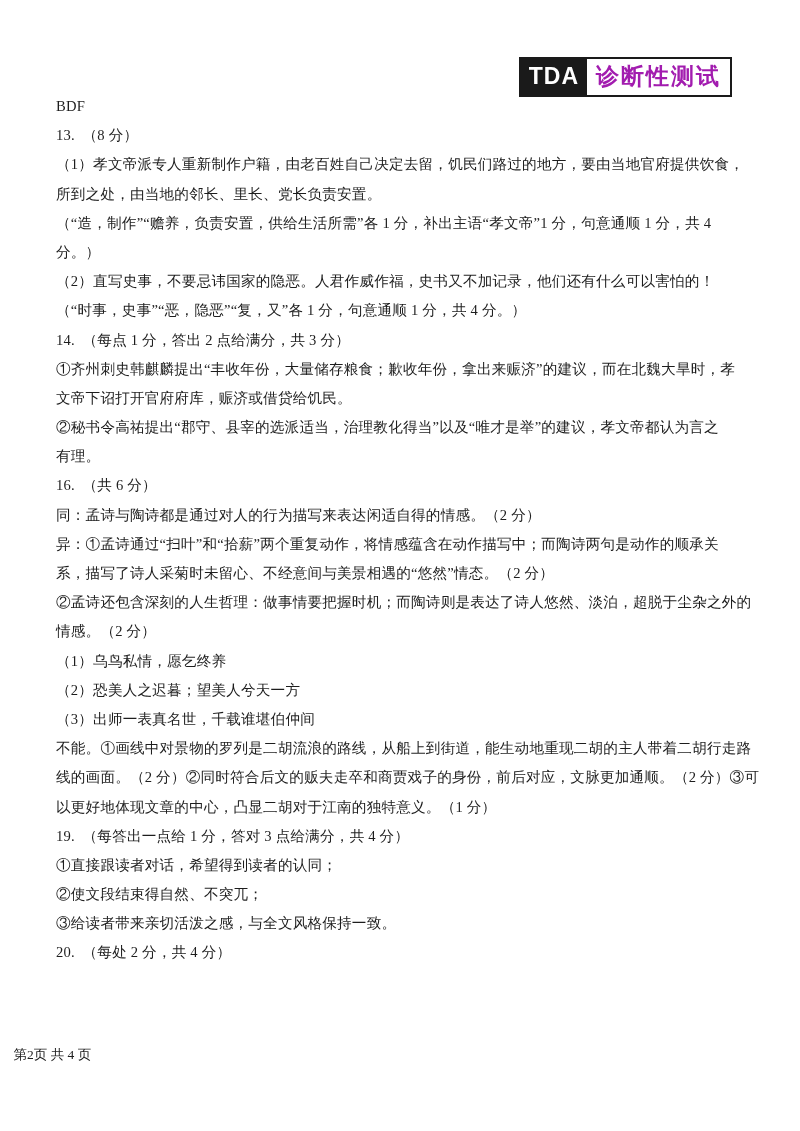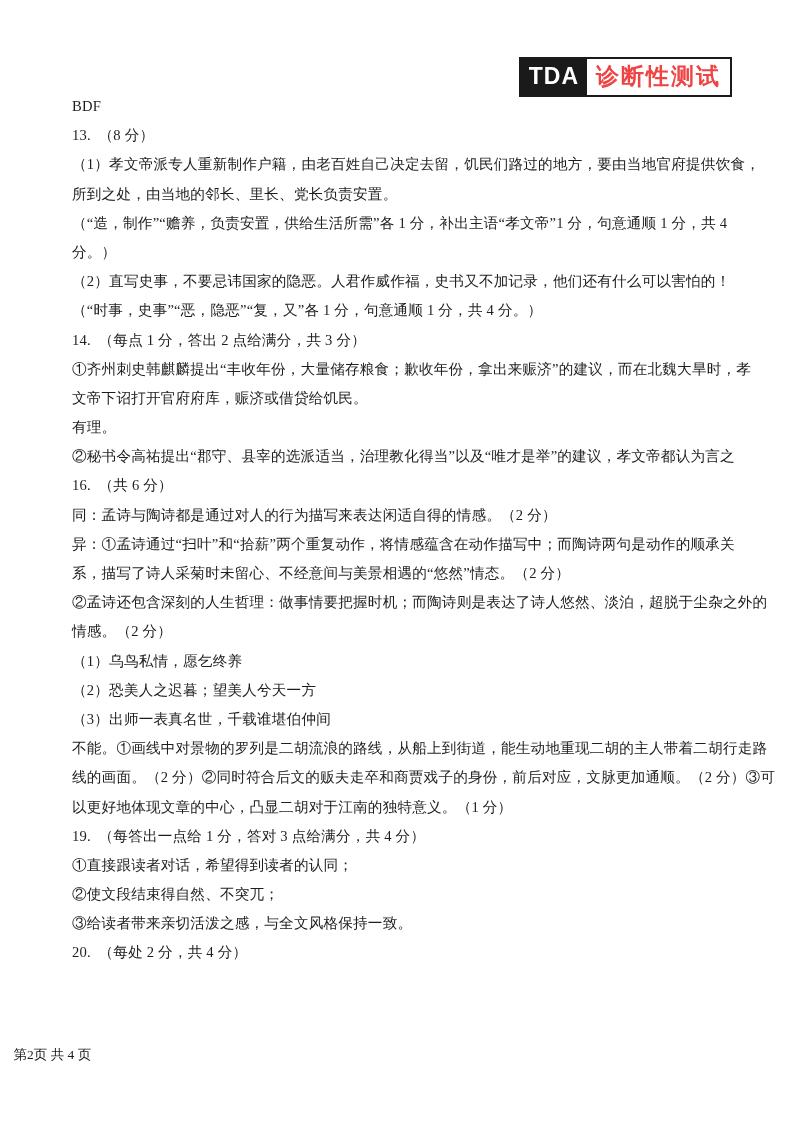--- a/index.html
+++ b/index.html
@@ -34,32 +34,32 @@
     font-family: "Liberation Sans", "DejaVu Sans", sans-serif;
     font-weight: 700;
     font-size: 23px;
     letter-spacing: 1px;
     padding: 2px 8px 3px 8px;
   }
   .logo-text {
     display: flex;
     align-items: center;
     background: #ffffff;
-    color: #ef4444;
+    color: #a21caf;
     font-family: "Liberation Sans", "DejaVu Sans", sans-serif;
     font-weight: 700;
     font-size: 23px;
     letter-spacing: 2px;
     padding: 2px 9px 3px 9px;
     white-space: pre;
   }
   
   .doc {
     position: absolute;
-    left: 72px;
+    left: 56px;
     top: 92px;
     width: 690px;
   }
   .doc section { margin: 0; padding: 0; }
   .line {
     white-space: pre;
     font-size: 14.6px;
     line-height: 29.2px;
     height: 29.2px;
     letter-spacing: 0.2px;
@@ -99,22 +99,22 @@
         <div class="line">所到之处，由当地的邻长、里长、党长负责安置。</div>
         <div class="line">（“造，制作”“赡养，负责安置，供给生活所需”各 1 分，补出主语“孝文帝”1 分，句意通顺 1 分，共 4</div>
         <div class="line">分。）</div>
         <div class="line">（2）直写史事，不要忌讳国家的隐恶。人君作威作福，史书又不加记录，他们还有什么可以害怕的！</div>
         <div class="line">（“时事，史事”“恶，隐恶”“复，又”各 1 分，句意通顺 1 分，共 4 分。）</div>
       </section>
       <section>
         <div class="line">14.  （每点 1 分，答出 2 点给满分，共 3 分）</div>
         <div class="line">①齐州刺史韩麒麟提出“丰收年份，大量储存粮食；歉收年份，拿出来赈济”的建议，而在北魏大旱时，孝</div>
         <div class="line">文帝下诏打开官府府库，赈济或借贷给饥民。</div>
+        <div class="line">②秘书令高祐提出“郡守、县宰的选派适当，治理教化得当”以及“唯才是举”的建议，孝文帝都认为言之</div>
         <div class="line">有理。</div>
-        <div class="line">②秘书令高祐提出“郡守、县宰的选派适当，治理教化得当”以及“唯才是举”的建议，孝文帝都认为言之</div>
       </section>
       <section>
         <div class="line">16.  （共 6 分）</div>
         <div class="line">同：孟诗与陶诗都是通过对人的行为描写来表达闲适自得的情感。（2 分）</div>
         <div class="line">异：①孟诗通过“扫叶”和“拾薪”两个重复动作，将情感蕴含在动作描写中；而陶诗两句是动作的顺承关</div>
         <div class="line">系，描写了诗人采菊时未留心、不经意间与美景相遇的“悠然”情态。（2 分）</div>
         <div class="line">②孟诗还包含深刻的人生哲理：做事情要把握时机；而陶诗则是表达了诗人悠然、淡泊，超脱于尘杂之外的</div>
         <div class="line">情感。（2 分）</div>
       </section>
       <section>

